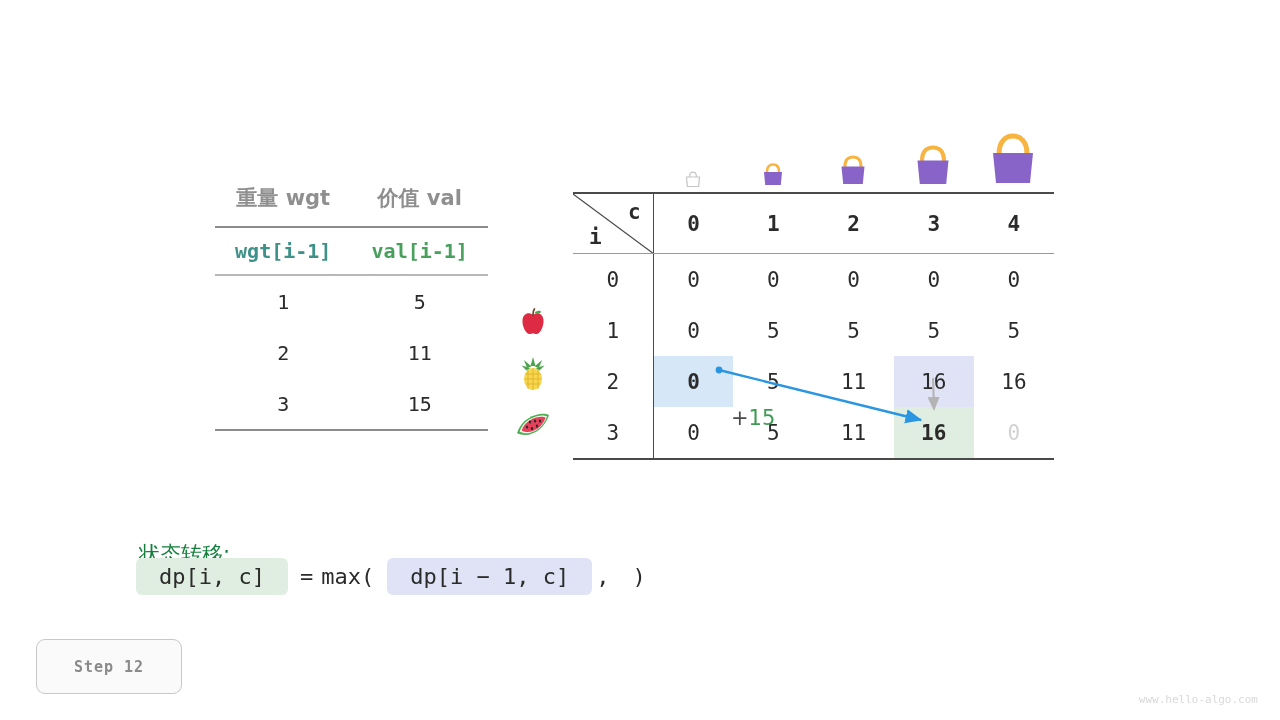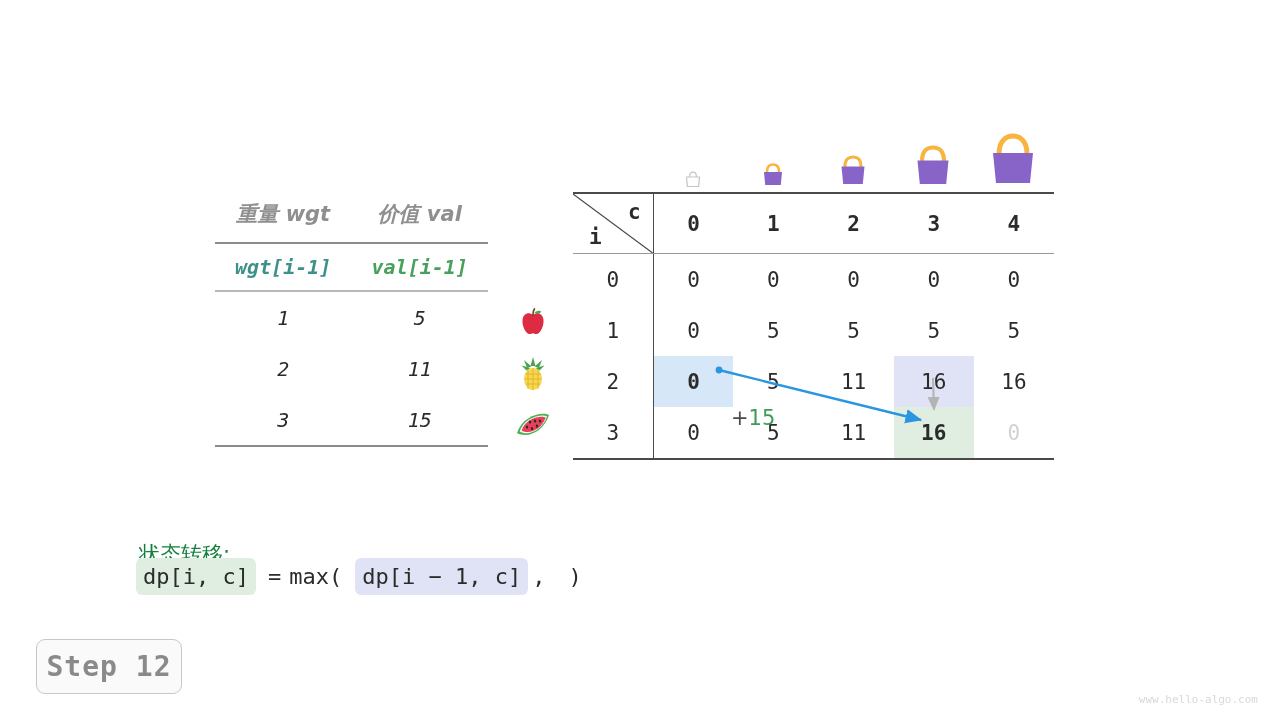--- a/index.html
+++ b/index.html
@@ -17,23 +17,22 @@
 
   
   .mono {
     font-family: "DejaVu Sans Mono", "Liberation Mono", monospace;
   }
 
   
   #items-table {
     position: absolute;
     left: 215px;
-    top: 192px;
+    top: 176px;
     width: 273px;
-    font-style: italic;
   }
   #items-table table {
     border-collapse: collapse;
     width: 100%;
   }
   #items-table th, #items-table td {
     text-align: center;
     padding: 0;
     height: 51px;
     vertical-align: middle;
@@ -195,21 +194,21 @@
     top: 558px;
     display: flex;
     align-items: center;
     font-family: "DejaVu Sans Mono", "Liberation Mono", monospace;
     font-size: 22px;
     color: #2b2b2b;
     white-space: nowrap;
   }
   #formula .chip {
     border-radius: 6px;
-    padding: 6px 7px;
+    padding: 6px 23px;
     display: inline-block;
   }
   #formula .chip-green { background: #dfeee1; }
   #formula .chip-lav   { background: #dfe3f5; }
   #formula .chip-blue  { background: #d6e8f7; font-weight: bold; }
   #formula .gap { display: inline-block; width: 9px; }
   #formula .tk { padding: 0 4px; }
   #formula .teal  { color: #3e9188; }
   #formula .green { color: #48a05d; }
 
@@ -221,21 +220,21 @@
     width: 146px;
     height: 55px;
     box-sizing: border-box;
     border: 1.5px solid #c8c8c8;
     border-radius: 9px;
     background: #fafafa;
     display: flex;
     align-items: center;
     justify-content: center;
     font-family: "DejaVu Sans Mono", "Liberation Mono", monospace;
-    font-size: 28px;
+    font-size: 15px;
     font-weight: bold;
     color: #8a8a8a;
     letter-spacing: 1px;
   }
 
   
   #watermark {
     position: absolute;
     right: 22px;
     bottom: 14px;

